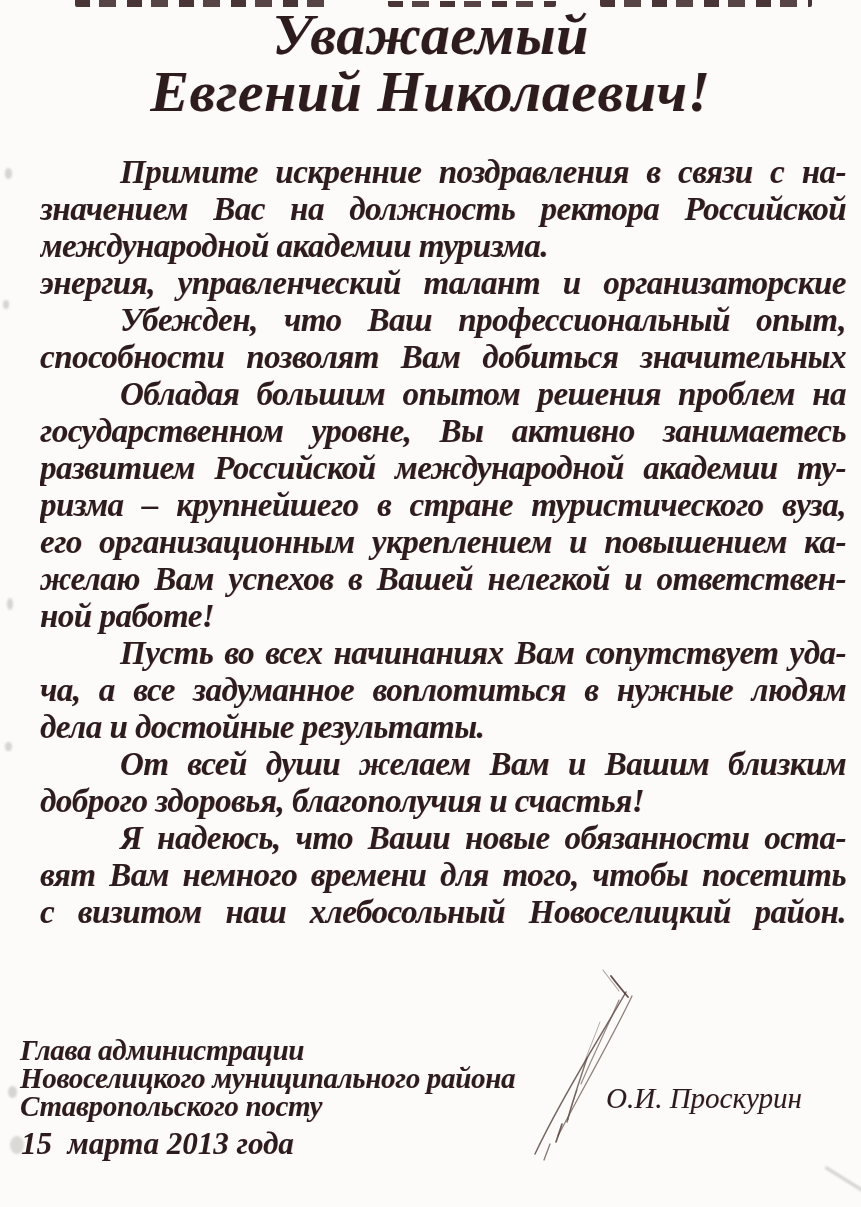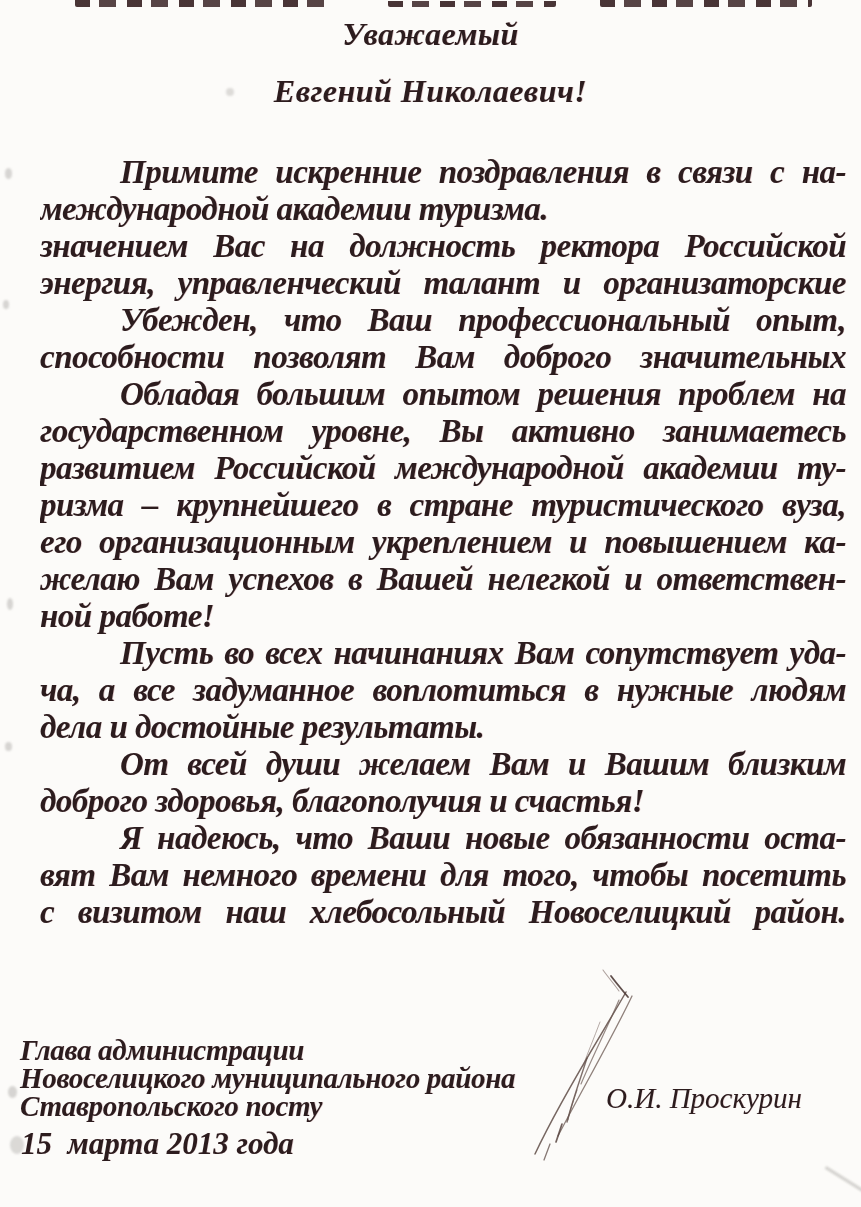--- a/index.html
+++ b/index.html
@@ -21,21 +21,21 @@
     border-radius:0 0 2px 2px;
   }
   .strip-a{left:75px;width:252px;}
   .strip-b{left:388px;width:168px;top:1px;height:6px;}
   .strip-c{left:600px;width:212px;}
   
   .title{
     position:absolute;top:6px;left:0;width:861px;
     text-align:center;
     font-weight:bold;font-style:italic;
-    font-size:32px;line-height:57px;
+    font-size:58px;line-height:57px;
     letter-spacing:.5px;
     text-shadow:.7px .4px 0 rgba(122,32,44,.28);
   }
   
   .body-text{
     position:absolute;top:154px;left:40px;width:806px;
     font-weight:bold;font-style:italic;
     font-size:33px;line-height:37px;
     letter-spacing:-.5px;
     text-shadow:.6px .3px 0 rgba(122,32,44,.25);
@@ -97,27 +97,27 @@
   <div class="top-strip strip-c"></div>
 
   <div class="title">
     <div>Уважаемый</div>
     <div>Евгений Николаевич!</div>
   </div>
 
   <div class="body-text">
     <div>
       <div class="line first">Примите искренние поздравления в связи с на-</div>
+      <div class="line">значением Вас на должность ректора Российской</div>
       <div class="line last">международной академии туризма.</div>
-      <div class="line">значением Вас на должность ректора Российской</div>
     </div>
     <div>
       <div class="line">энергия, управленческий талант и организаторские</div>
       <div class="line first">Убежден, что Ваш профессиональный опыт,</div>
-      <div class="line">способности позволят Вам доброго значительных</div>
+      <div class="line">способности позволят Вам добиться значительных</div>
     </div>
     <div>
       <div class="line first">Обладая большим опытом решения проблем на</div>
       <div class="line">государственном уровне, Вы активно занимаетесь</div>
       <div class="line">развитием Российской международной академии ту-</div>
       <div class="line">ризма – крупнейшего в стране туристического вуза,</div>
       <div class="line">его организационным укреплением и повышением ка-</div>
       <div class="line">желаю Вам успехов в Вашей нелегкой и ответствен-</div>
       <div class="line last">ной работе!</div>
     </div>

